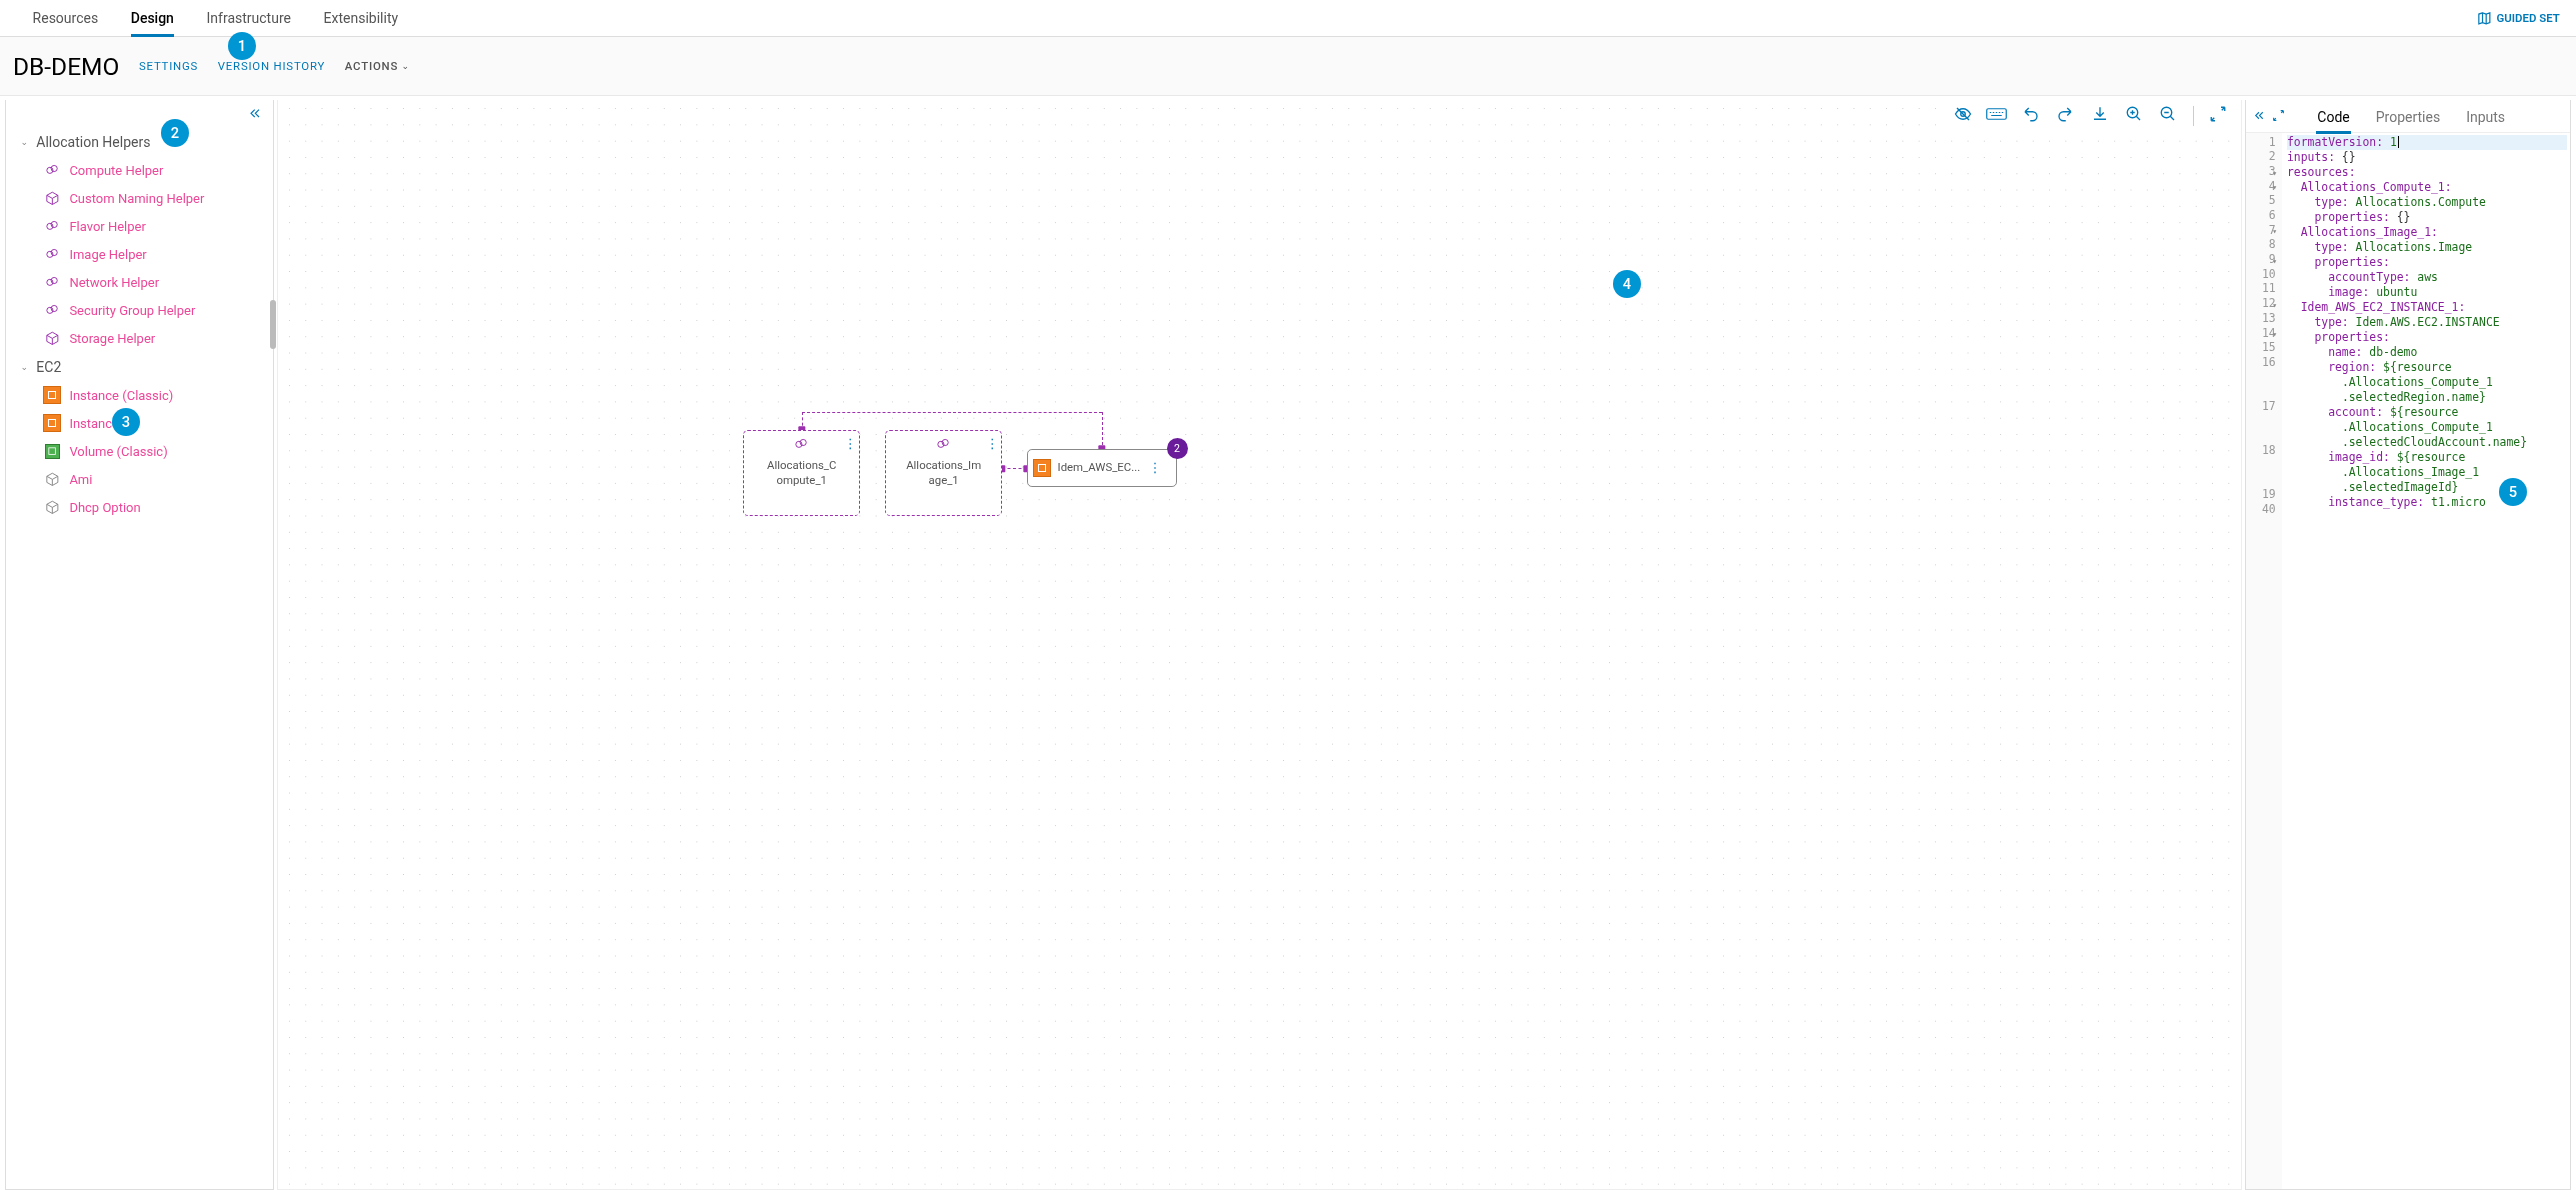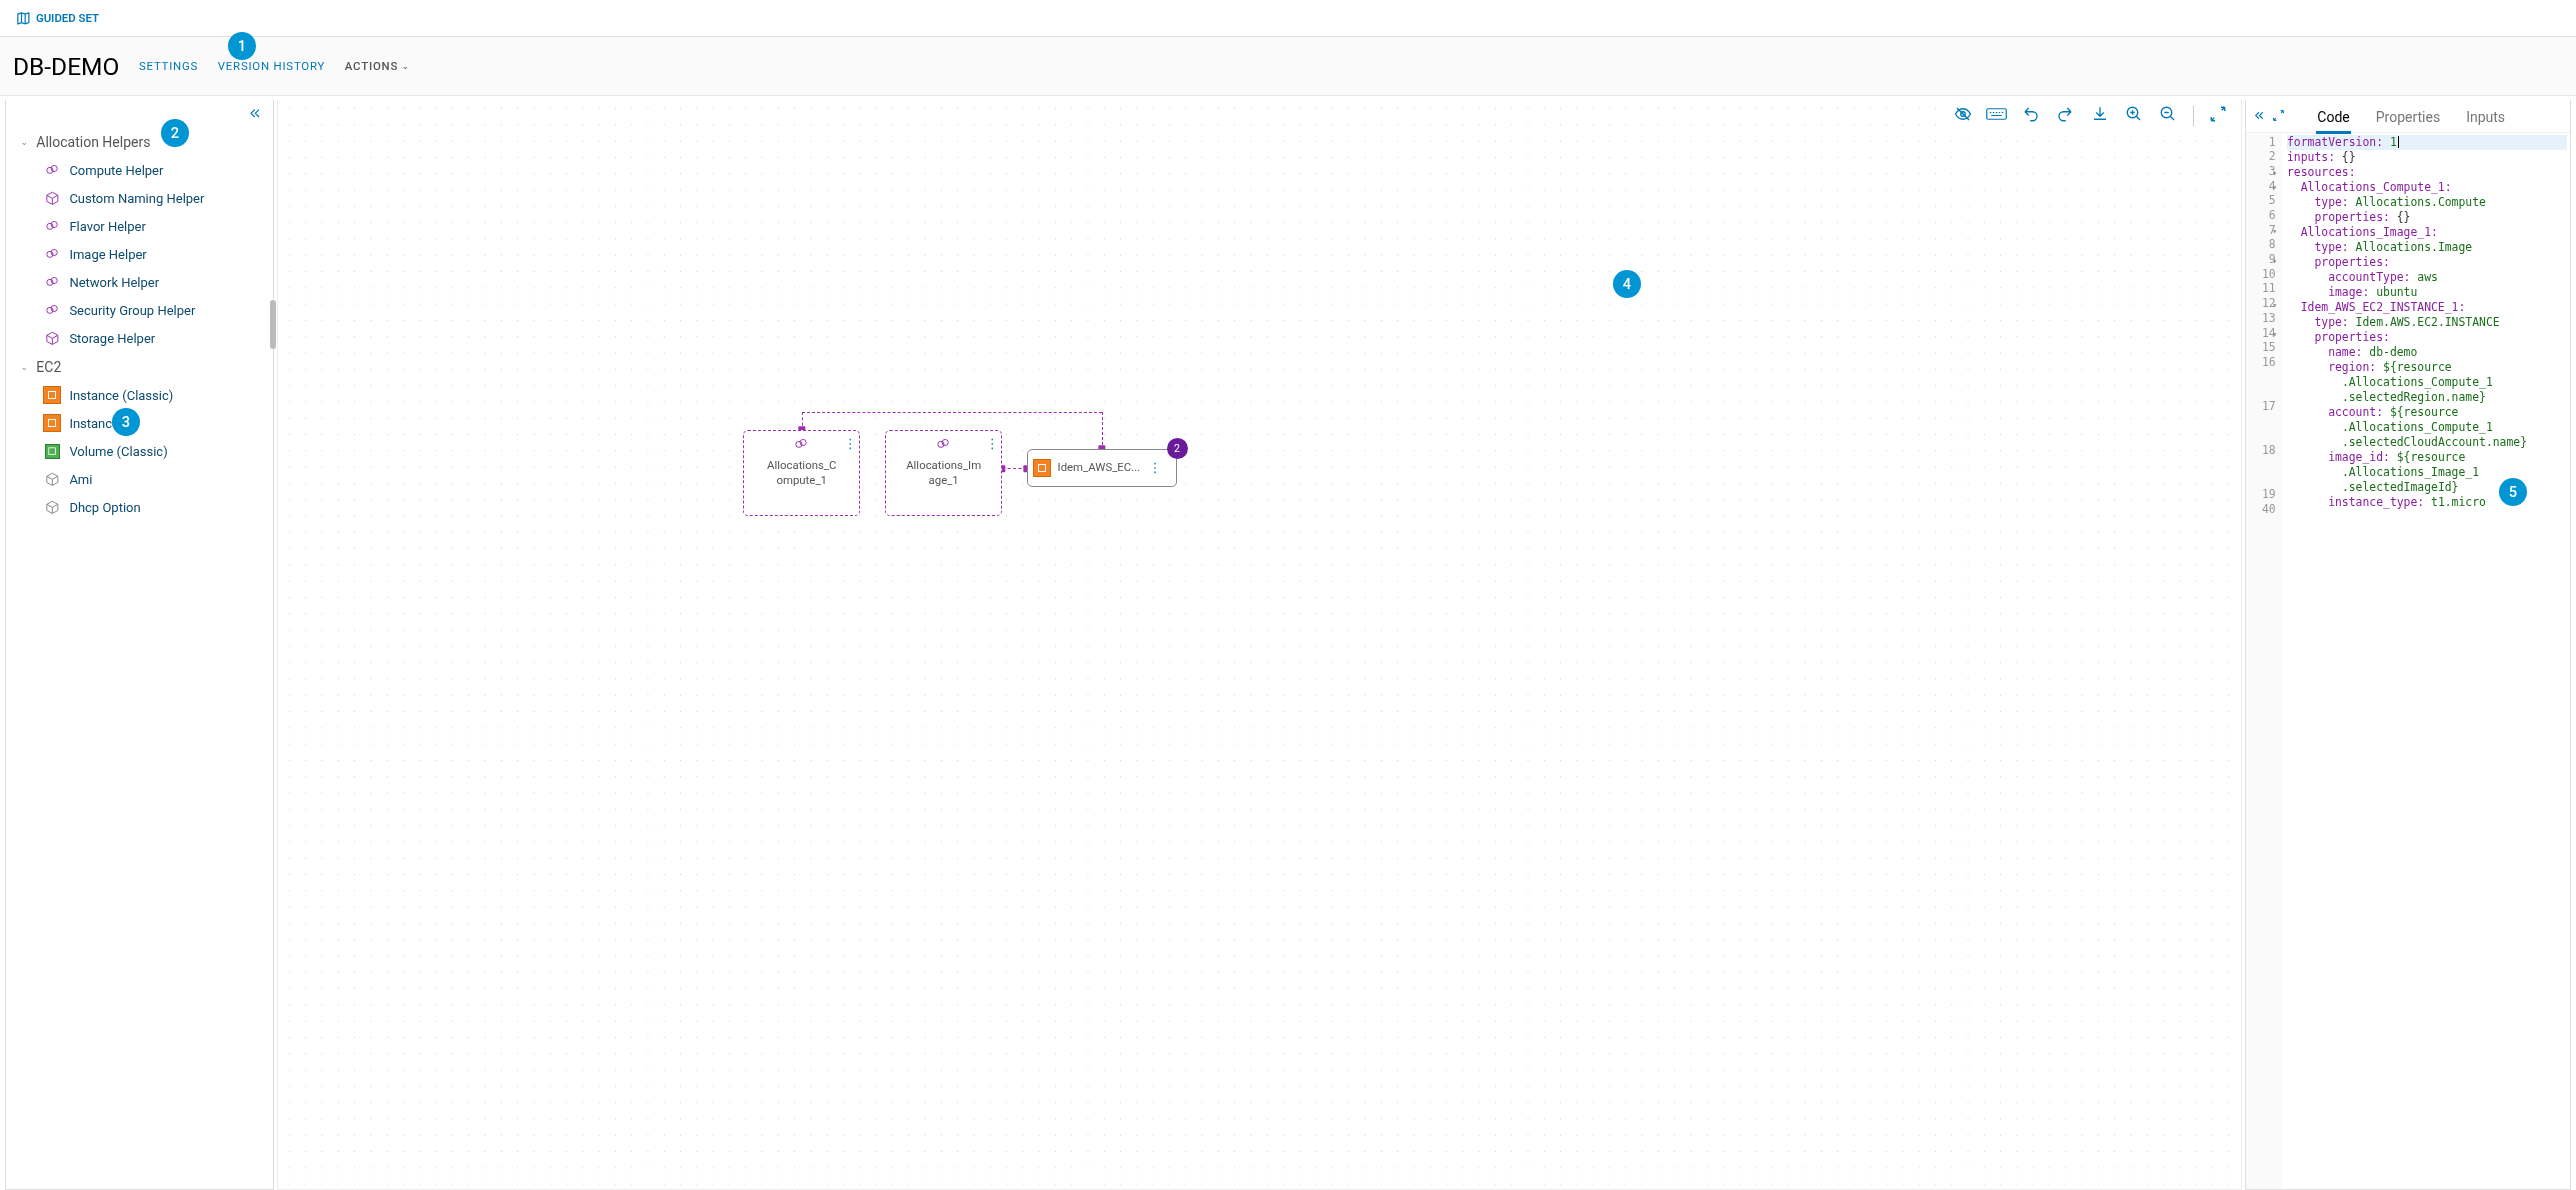--- a/index.html
+++ b/index.html
@@ -106,21 +106,21 @@
     font-size: 14px;
     color: #555;
     cursor: pointer;
     gap: 8.2px;
   }
   .sidebar-item {
     display: flex;
     align-items: center;
     padding: 6.5px 13px 6.5px 39px;
     font-size: 13px;
-    color: #0c4a6e;
+    color: #ec4899;
     cursor: pointer;
     gap: 9.8px;
   }
   .icon-box {
     width: 14.7px;
     height: 14.7px;
     display: inline-flex;
     align-items: center;
     justify-content: center;
     flex-shrink: 0;
@@ -342,20 +342,26 @@
   }
   .vol-icon {
     width: 14.7px; height: 14.7px; background: #4caf50; border: 0.8px solid #2e7d32;
     display:inline-flex; align-items:center; justify-content:center;
   }
 </style>
 </head>
 <body>
 
 <div class="top-nav">
+  <div class="top-nav-left" id="topnav-left">
+      <div class="top-nav-item">Resources</div>
+      <div class="top-nav-item active">Design</div>
+      <div class="top-nav-item">Infrastructure</div>
+      <div class="top-nav-item">Extensibility</div>
+    </div>
   <div class="guided-setup">
     <span class="icon-box">
       <svg viewBox="0 0 24 24" width="14.7" height="14.7" fill="none" stroke="#0079b8" stroke-width="2">
           <path d="M9 3 3 5v16l6-2 6 2 6-2V3l-6 2-6-2z"></path>
           <path d="M9 3v16M15 5v16"></path>
         </svg>
     </span>
     <span>GUIDED SET</span>
   </div>
 </div>

